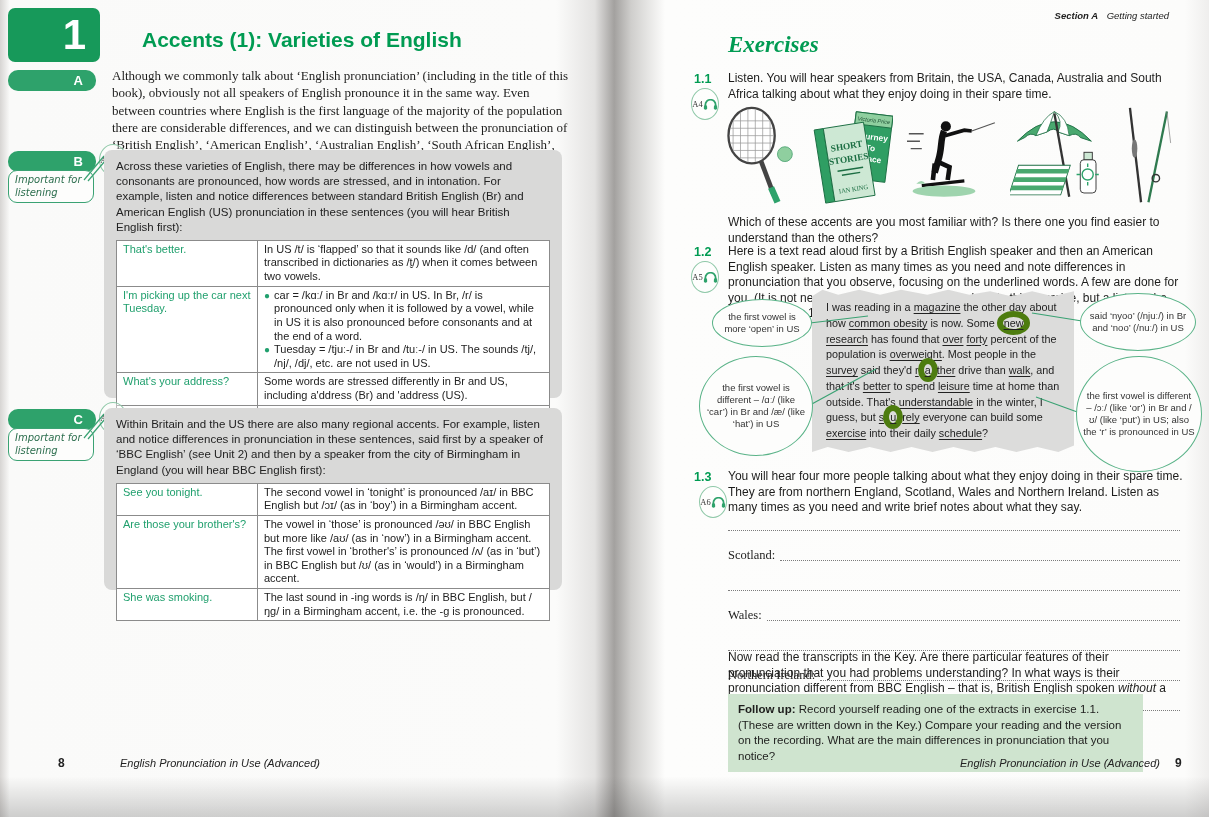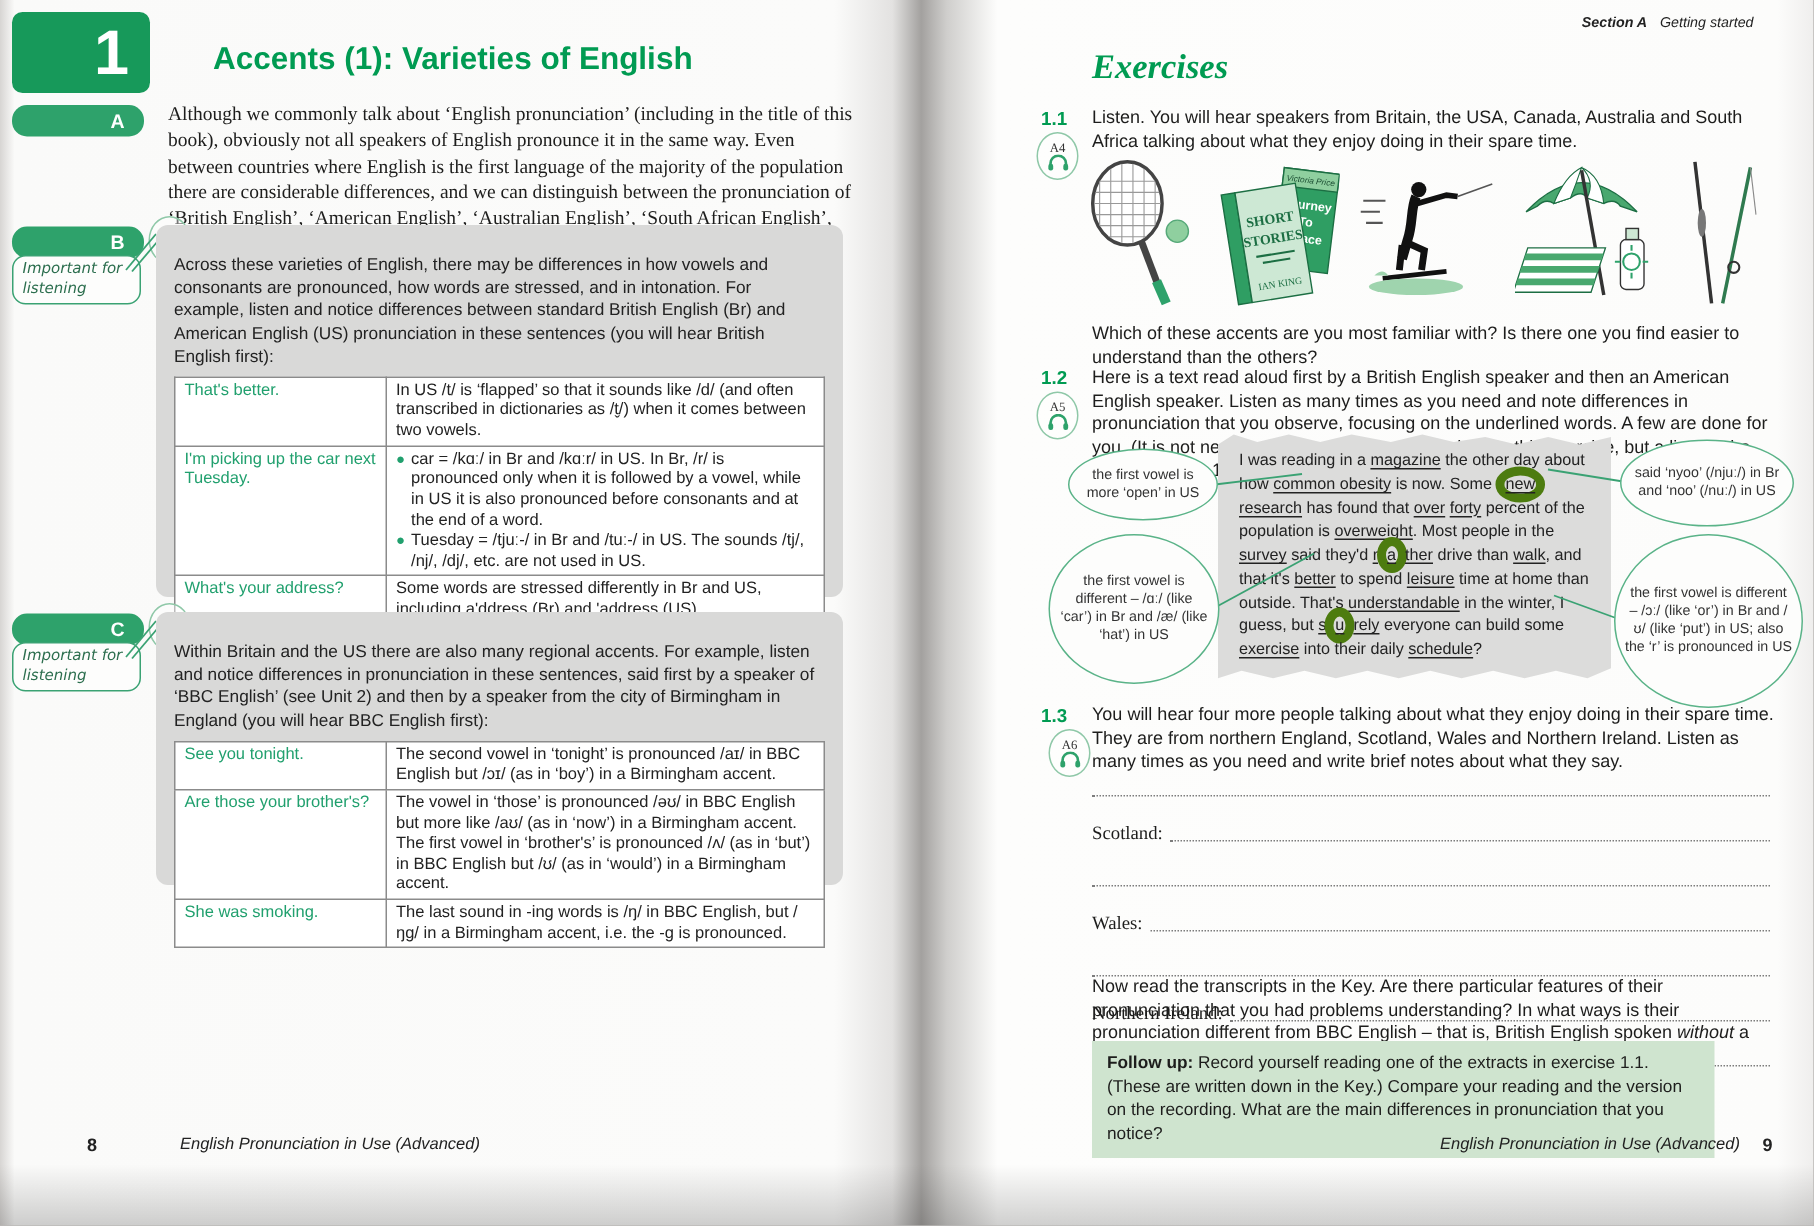--- a/index.html
+++ b/index.html
@@ -11,28 +11,28 @@
   }
   .serif{font-family:"Liberation Serif",serif;}
   .abs{position:absolute;}
   
   .unit-tab{left:8px;top:8px;width:92px;height:54px;background:#17995a;border-radius:7px;
     color:#fff;font-size:42px;font-weight:bold;text-align:right;padding-right:14px;box-sizing:border-box;line-height:54px;}
   .page-title{left:112px;top:28px;width:470px;color:#009b52;font-size:21px;font-weight:bold;margin-left:30px;}
   .letter-tab{width:88px;height:21px;background:#2ea26b;border-radius:10px;color:#fff;
     font-weight:bold;font-size:13px;text-align:right;padding-right:13px;box-sizing:border-box;line-height:21px;left:8px;}
   .para{color:#1d1d1c;font-size:13px;line-height:1.33;}
-  .graybox{left:104px;width:458px;background:#d9d9d8;border-radius:8px;padding:20px 12px;box-sizing:border-box;
+  .graybox{left:104px;width:458px;background:#d9d9d8;border-radius:8px;padding:9px 12px;box-sizing:border-box;
     font-size:11.5px;line-height:1.32;color:#222;}
   table.ptable{border-collapse:collapse;background:#fff;margin-top:5px;width:100%;}
   table.ptable td{border:1px solid #8b8b8b;vertical-align:top;padding:2px 6px;font-size:11px;line-height:1.24;}
   td.phrase{width:128px;color:#21a06e;}
   .bullet-item{display:flex;}
   .bullet-item .dot{color:#21a06e;margin-right:4px;font-size:10px;line-height:1.4;}
-  .audio-badge{width:26px;height:30px;border:1px solid #8fc8a8;border-radius:50%;display:flex;flex-direction:column;
+  .audio-badge{width:26px;height:30px;border:1px solid #8fc8a8;border-radius:50%;display:flex;flex-direction:row;
     align-items:center;justify-content:center;background:rgba(255,255,255,.4);}
   .audio-badge .alabel{font-family:"Liberation Serif",serif;font-size:8.5px;color:#333;line-height:1;}
   .hand-bubble{border:1.2px solid #3aa273;border-radius:9px;background:#fdfdfc;color:#2c6e4e;
     font-style:italic;font-size:10px;line-height:1.25;padding:3px 6px;font-family:"DejaVu Sans",sans-serif;}
   .footer-pagenum{font-weight:bold;font-size:12px;color:#222;}
   .footer-book{font-style:italic;font-size:11px;color:#222;}
   
   .rp-header{right:40px;top:10px;font-size:9.5px;color:#222;text-align:right;}
   .rp-header .sec{font-weight:bold;font-style:italic;}
   .rp-header .sub{font-style:italic;margin-left:6px;}

